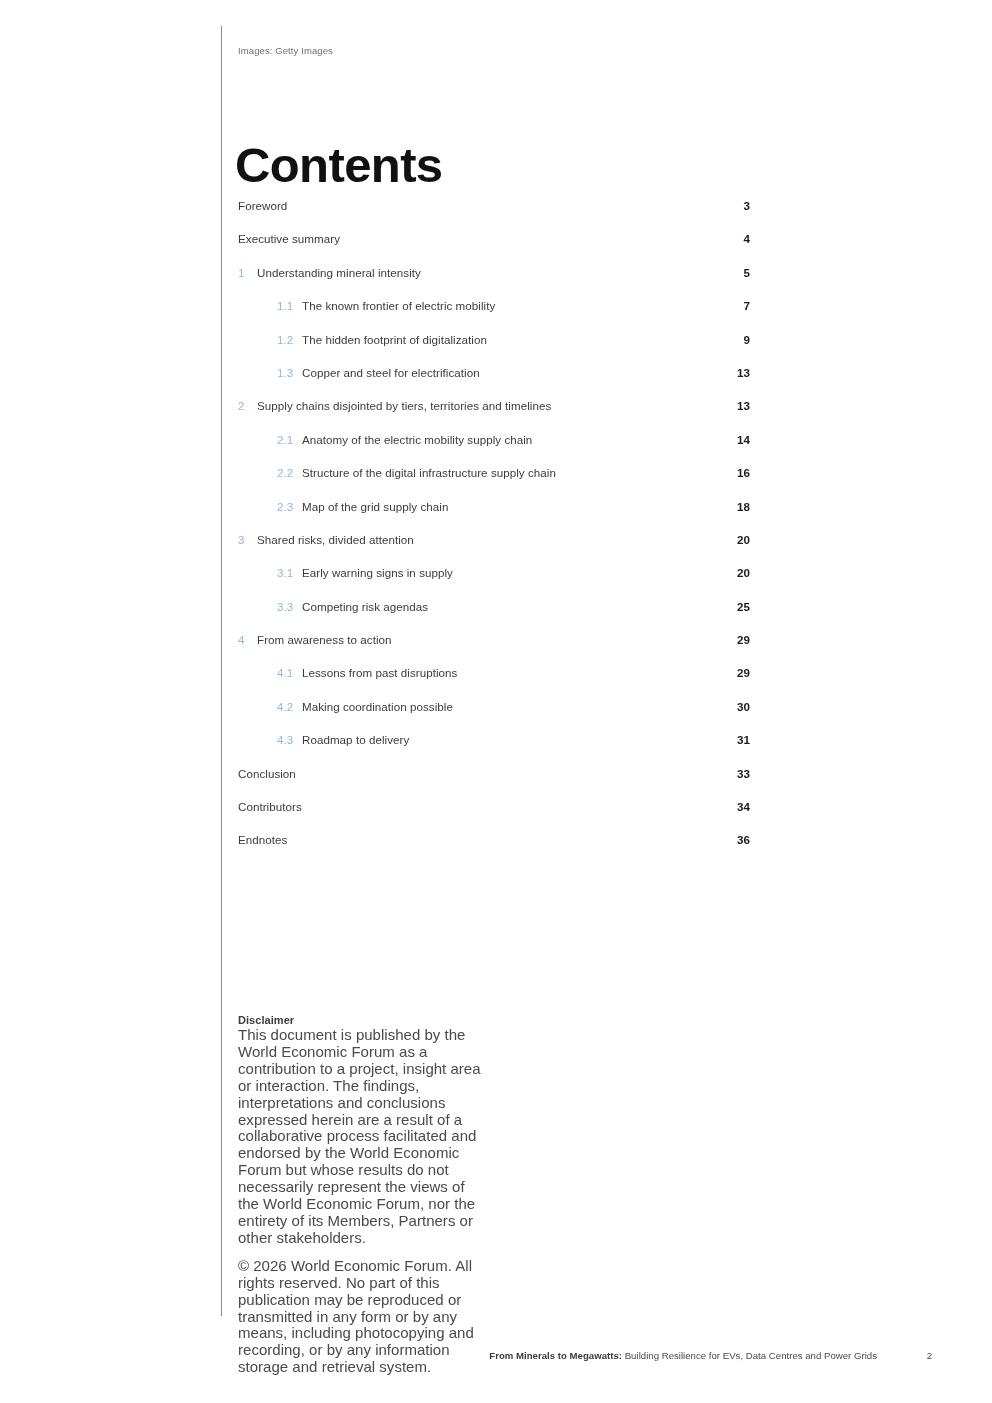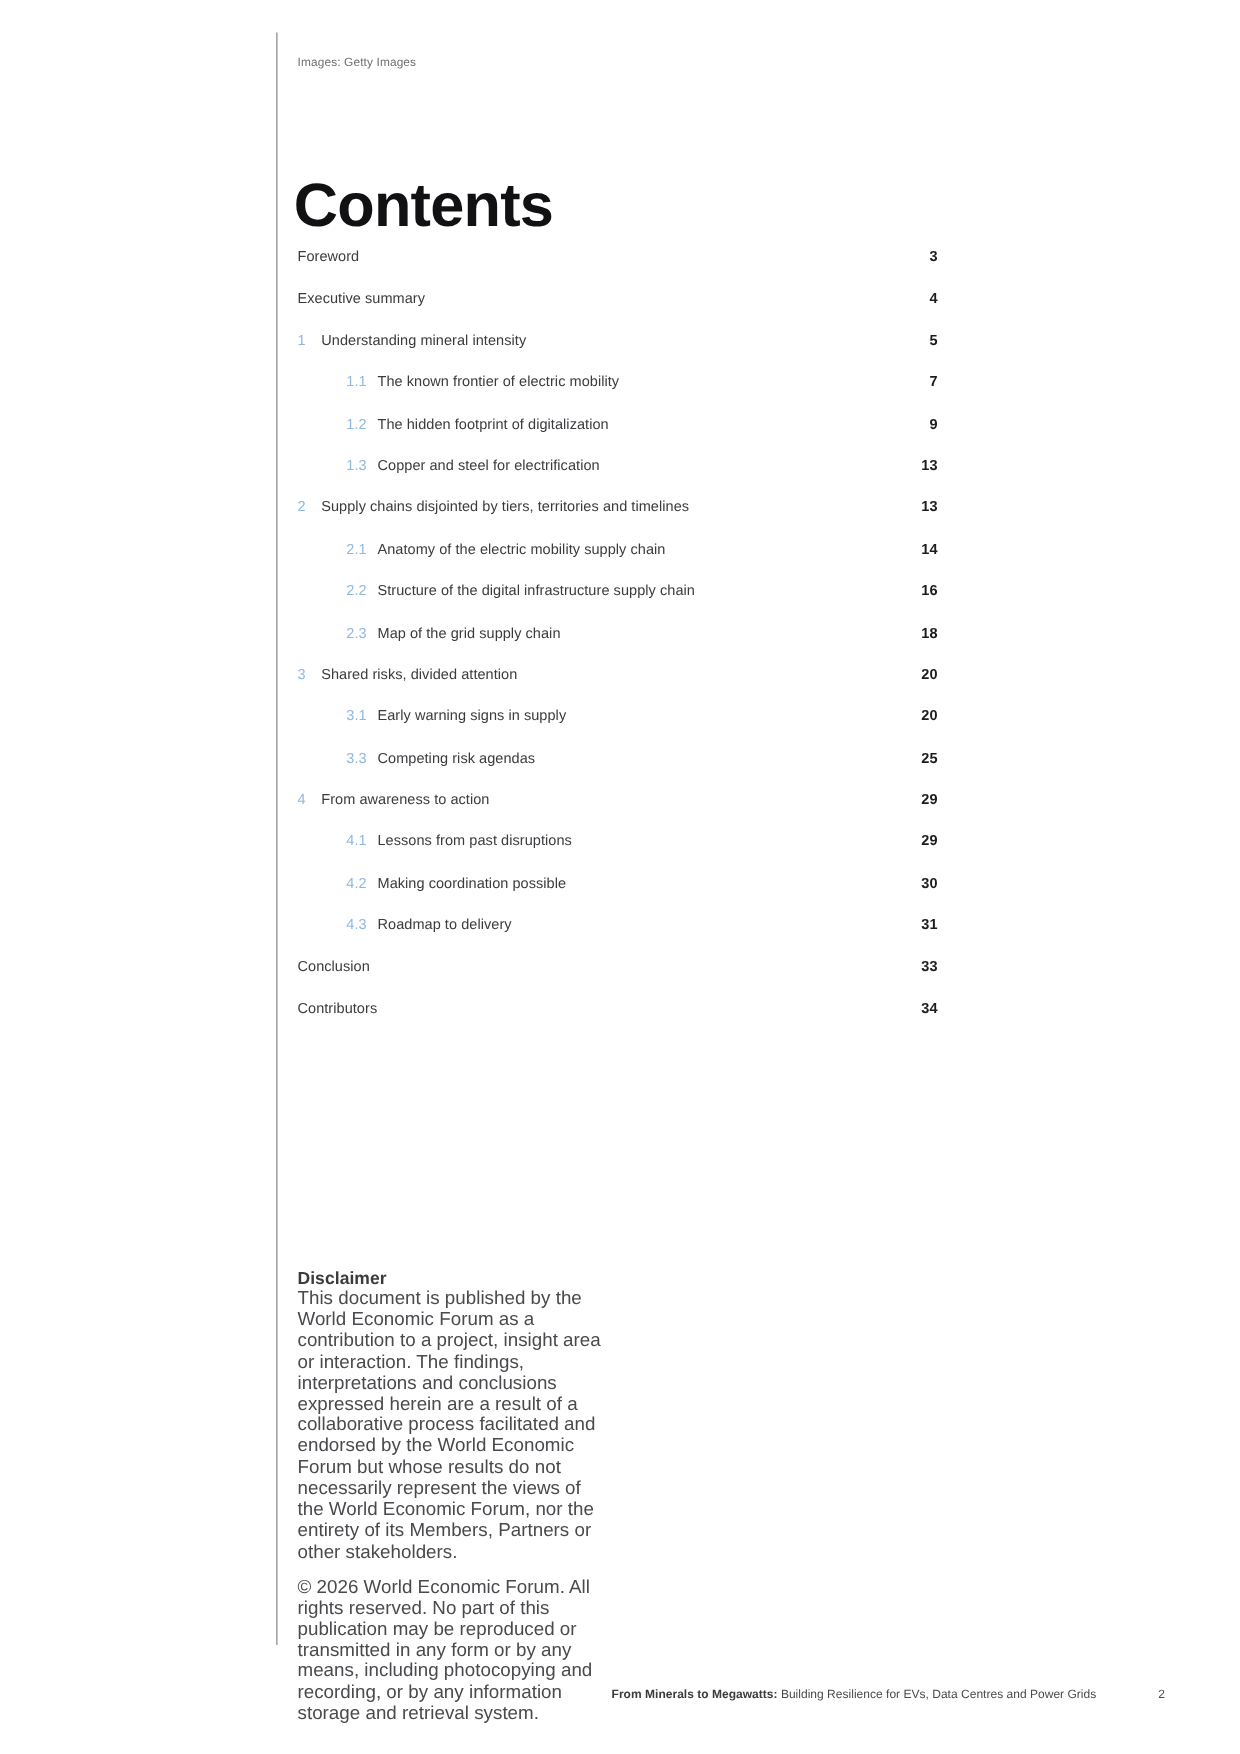--- a/index.html
+++ b/index.html
@@ -109,21 +109,21 @@
 
   
   .disclaimer {
     position: absolute;
     left: 238px;
     top: 1014px;
     width: 245px;
   }
   .disclaimer h4 {
     margin: 0 0 1px 0;
-    font-size: 14px;
+    font-size: 11px;
     font-weight: bold;
     color: #3b3b3f;
     letter-spacing: 0.05px;
   }
   .disclaimer p {
     margin: 0;
     font-size: 15px;
     line-height: 16.9px;
     color: #4a4a4e;
     letter-spacing: 0.02px;
@@ -255,20 +255,24 @@
         <span class="toc-page">31</span>
       </div>
       <div class="toc-row lvl0">
         <span class="toc-label">Conclusion</span>
         <span class="toc-page">33</span>
       </div>
       <div class="toc-row lvl0">
         <span class="toc-label">Contributors</span>
         <span class="toc-page">34</span>
       </div>
+      <div class="toc-row lvl0">
+        <span class="toc-label">Endnotes</span>
+        <span class="toc-page">36</span>
+      </div>
     </div>
 
   <div class="disclaimer">
     <h4>Disclaimer</h4>
     <p>This document is published by the World Economic Forum as a contribution to a project, insight area or interaction. The findings, interpretations and conclusions expressed herein are a result of a collaborative process facilitated and endorsed by the World Economic Forum but whose results do not necessarily represent the views of the World Economic Forum, nor the entirety of its Members, Partners or other stakeholders.</p>
     <p>© 2026 World Economic Forum. All rights reserved. No part of this publication may be reproduced or transmitted in any form or by any means, including photocopying and recording, or by any information storage and retrieval system.</p>
   </div>
 
   <div class="footer">
     <div class="footer-title"><b>From Minerals to Megawatts:</b><span> Building Resilience for EVs, Data Centres and Power Grids</span></div>

